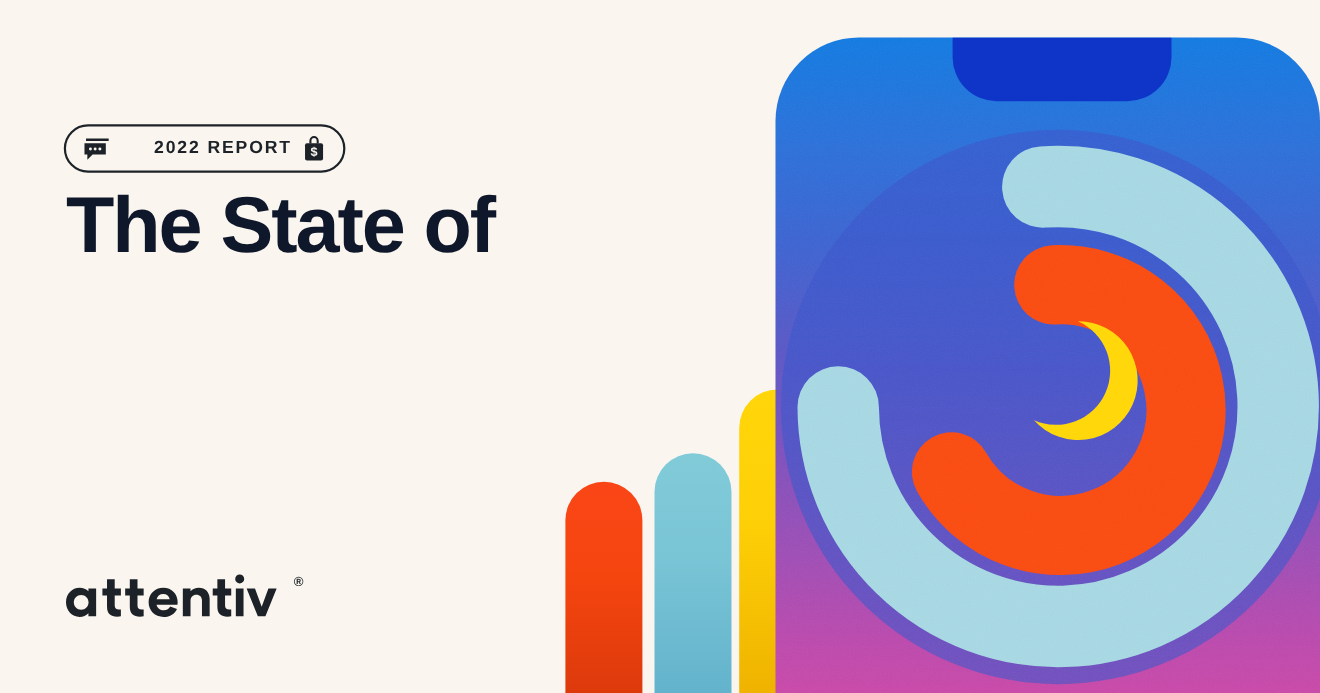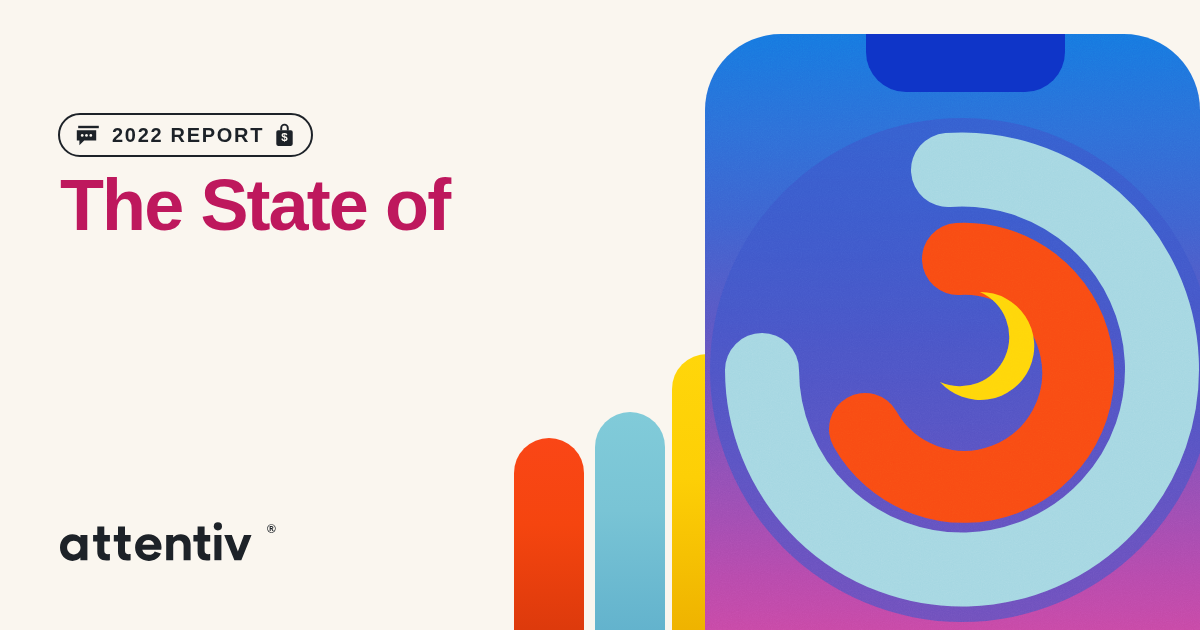--- a/index.html
+++ b/index.html
@@ -25,38 +25,39 @@
     left:58px; top:113px;
     height:44px;
     display:flex; align-items:center;
     gap:11px;
     padding:0 17px 0 16px;
     border:2.5px solid #1d2228;
     border-radius:999px;
     background:transparent;
   }
   .badge-label {
-    font-size:20px;
+    font-size:16px;
     font-weight:bold;
     letter-spacing:1.7px;
     color:#1d2228;
     line-height:1;
     white-space:nowrap;
+    margin-left:28px;
   }
   .badge-icon { display:flex; align-items:center; }
 
   .headline {
     position:absolute;
     left:60px; top:168px;
     width:660px;
     font-size:72px;
     font-weight:bold;
     line-height:1.055;
     letter-spacing:-1.9px;
-    color:#be185d;
+    color:#0f172a;
   }
   .headline-line { display:block; white-space:nowrap; }
 
   .logo {
     position:absolute;
     left:60px; top:519px;
     display:flex; align-items:flex-start;
     color:#1d2228;
   }
   .logo-reg {

